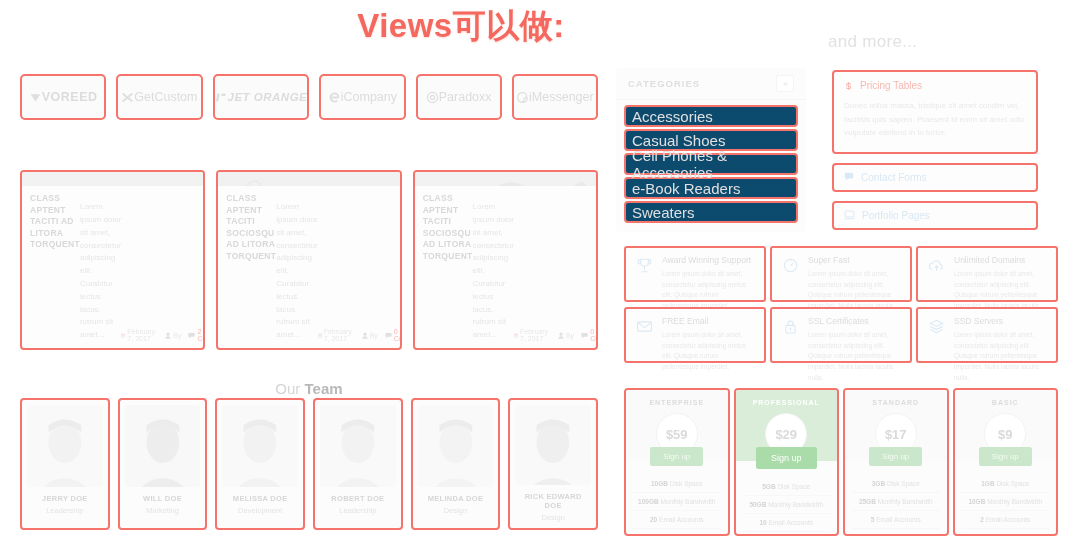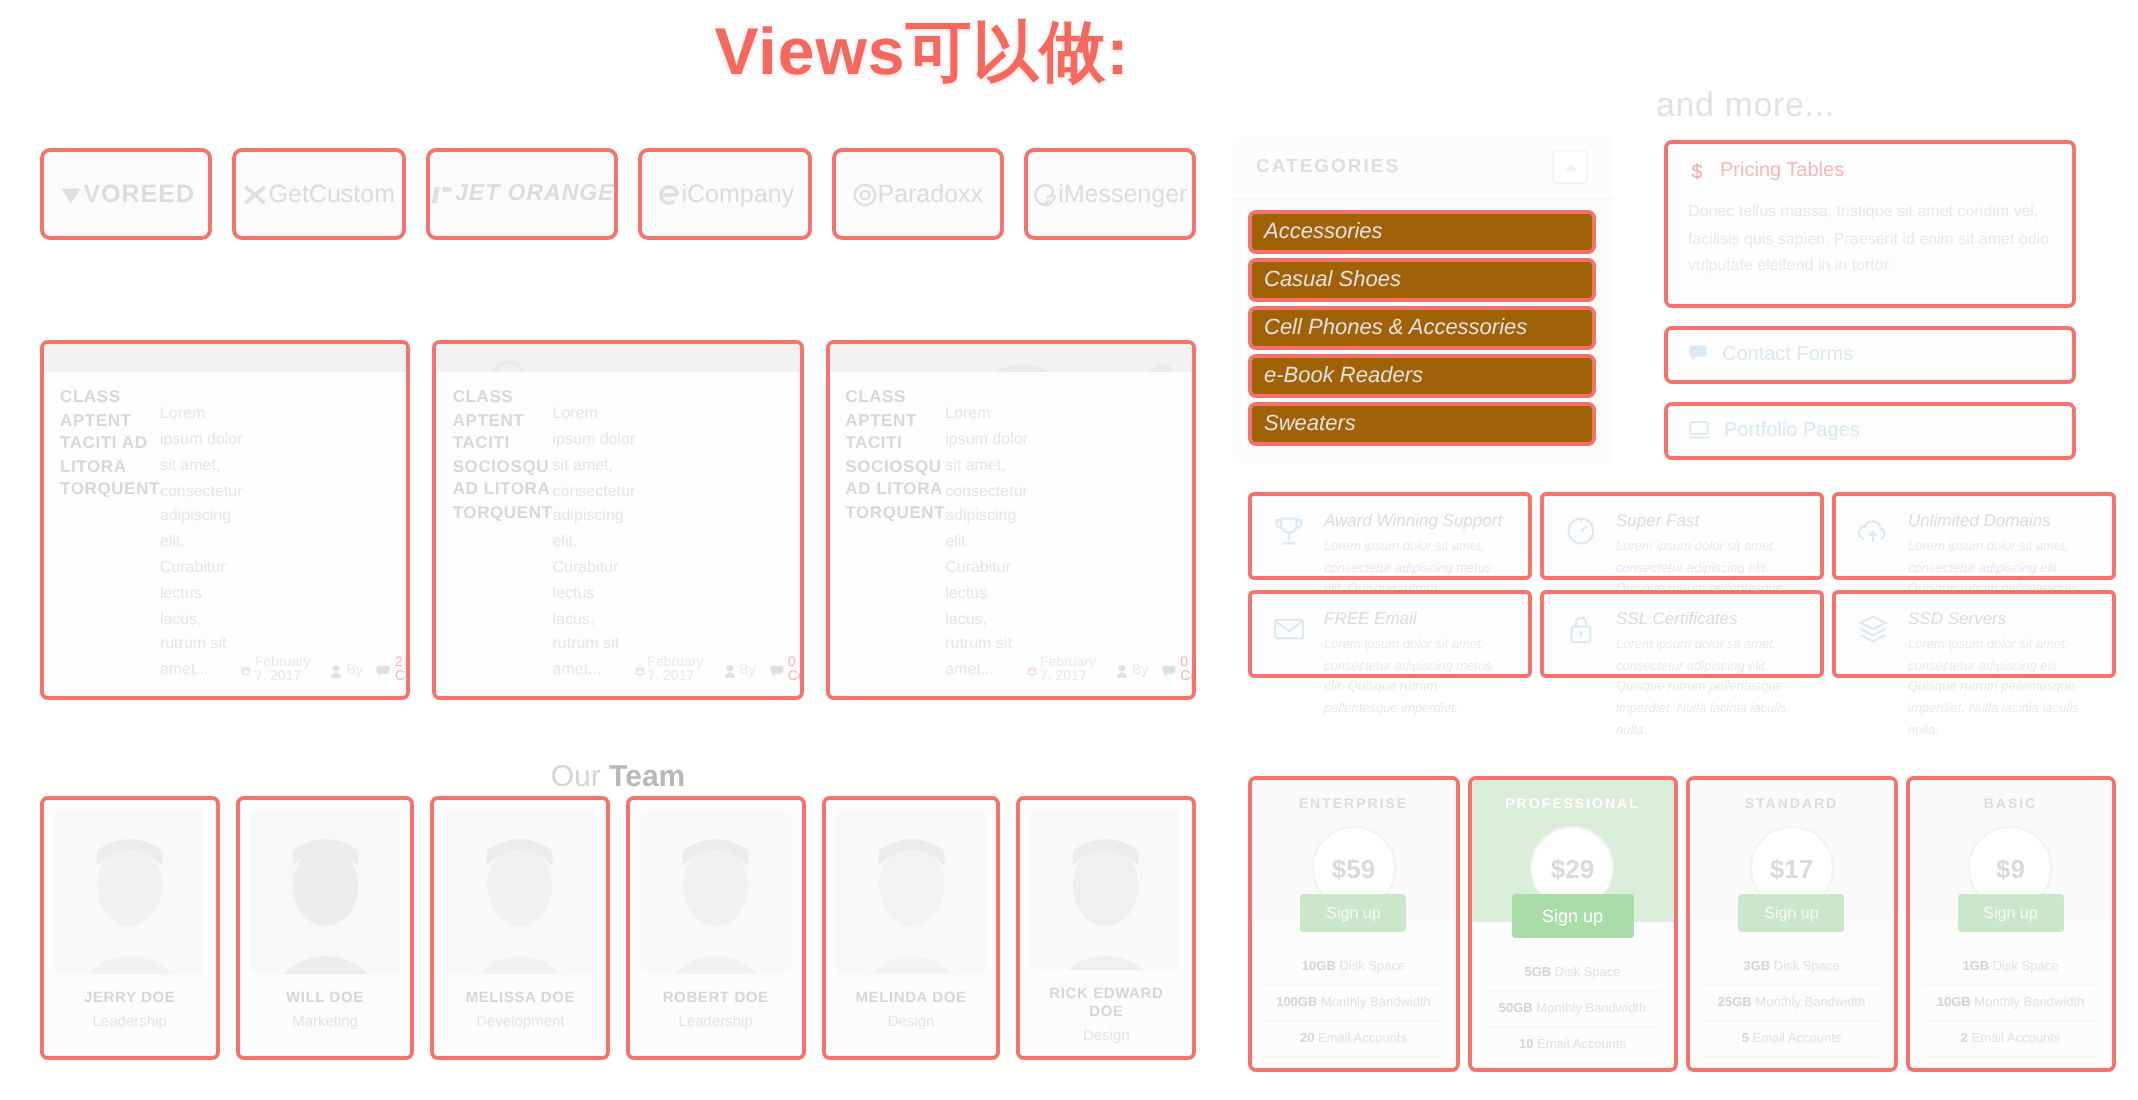--- a/index.html
+++ b/index.html
@@ -13,21 +13,21 @@
 
   
   .main-title {
     position: absolute; left: 0; top: 4px; width: 922px;
     text-align: center;
     font-size: 33px; font-weight: bold; letter-spacing: .5px;
     color: #f4685e;
     text-shadow: 0 1px 2px rgba(244,104,94,.25);
   }
   .and-more {
-    position: absolute; left: 828px; top: 43px;
+    position: absolute; left: 828px; top: 32px;
     font-size: 17px; color: #e2e2e2; letter-spacing: .3px;
   }
 
   
   .hl { border: 2px solid #f5736a; border-radius: 4px; }
 
   
   .logos { position: absolute; left: 20px; top: 74px; width: 578px; height: 46px; display: flex; gap: 10px; }
   .logo-box {
     flex: 1; height: 46px; background: #fbfbfb;
@@ -58,33 +58,33 @@
   .team-photo { height: 82px; border-radius: 2px; position: relative; overflow: hidden; }
   .team-name { margin-top: 7px; text-align: center; font-size: 7.5px; font-weight: bold; color: #d6d6d6; letter-spacing: .3px; }
   .team-role { margin-top: 3px; text-align: center; font-size: 7.5px; color: #e4e4e4; }
 
   
   .cats { position: absolute; left: 616px; top: 68px; width: 190px; height: 164px; background: #fcfcfc; border-radius: 3px; }
   .cats-head { height: 32px; display: flex; align-items: center; padding: 0 12px; border-bottom: 1px solid #f6f6f6; }
   .cats-title { font-size: 9.5px; font-weight: bold; letter-spacing: 1px; color: #dedede; }
   .cats-toggle { margin-left: auto; width: 18px; height: 17px; background: #fff; border: 1px solid #f4f4f4; border-radius: 2px; display: flex; align-items: center; justify-content: center; }
   .cats-list { padding: 5px 8px 0 8px; }
-  .cat-item { height: 22px; display: flex; align-items: center; padding: 0 6px; font-size: 11px; color: #e0e0e0; background: #a16207; margin-bottom: 2px; font-style: italic; }
+  .cat-item { height: 22px; display: flex; align-items: center; padding: 0 6px; font-size: 15px; color: #e0e0e0; background: #0c4a6e; margin-bottom: 2px; }
 
   
   .acc { position: absolute; left: 832px; top: 70px; width: 206px; }
   .acc-panel { border-radius: 4px; background: #fdfdfd; margin-bottom: 9px; }
   .acc-head { display: flex; align-items: center; gap: 7px; padding: 8px 10px 6px 10px; font-size: 10px; color: #f5b9b3; }
   .acc-head.closed { color: #d9e8f2; padding: 7px 10px; }
   .acc-body { padding: 2px 10px 12px 10px; font-size: 8px; color: #e9e9e9; line-height: 1.7; }
   .acc-ico { display: inline-flex; align-items: center; }
 
   
   .feat { position: absolute; left: 624px; top: 246px; width: 434px; display: grid; grid-template-columns: repeat(3, 1fr); gap: 5px 4px; }
-  .feat-box { background: #fdfdfd; border-radius: 3px; padding: 7px 8px 8px 7px; display: flex; gap: 7px; height: 44px; font-style: italic; }
+  .feat-box { background: #fdfdfd; border-radius: 3px; padding: 7px 8px 8px 7px; display: flex; gap: 7px; height: 56px; }
   .feat-ico { flex: 0 0 22px; color: #dbe9f4; display: flex; align-items: flex-start; justify-content: center; padding-top: 2px; }
   .feat-title { font-size: 8.5px; color: #dcdcdc; }
   .feat-txt { margin-top: 4px; font-size: 6.5px; color: #e9e9e9; line-height: 1.65; }
 
   
   .price-row { position: absolute; left: 624px; top: 388px; width: 434px; height: 148px; display: flex; gap: 4px; }
   .price-card { flex: 1; background: #fcfcfc; border-radius: 4px; display: flex; flex-direction: column; align-items: center; padding-bottom: 20px; overflow: hidden; }
   .price-top { width: 100%; background: #fafafa; padding: 9px 0 6px 0; display: flex; flex-direction: column; align-items: center; }
   .price-card.featured .price-top { background: #d9edd9; }
   .price-plan { font-size: 7px; letter-spacing: 1px; color: #dcdcdc; font-weight: bold; }

